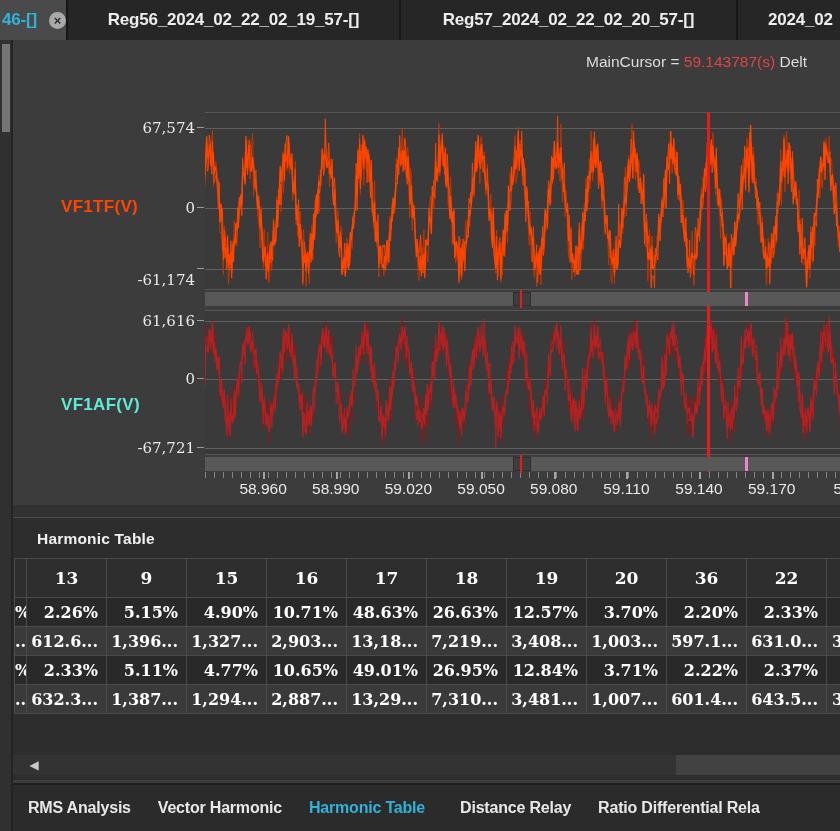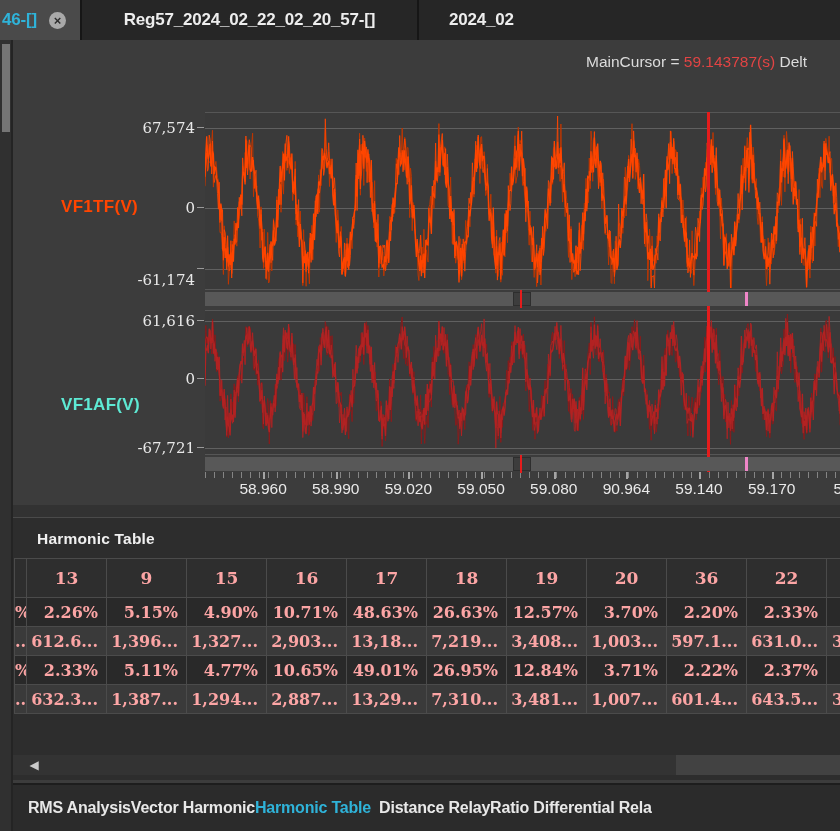--- a/index.html
+++ b/index.html
@@ -63,51 +63,54 @@
          white-space:nowrap;}
 
   
   .divider{position:absolute;left:13px;top:505px;right:0;height:12px;background:#323232;}
   .tablepanel{position:absolute;left:13px;top:517px;right:0;height:263px;background:#2d2d2d;
               border-top:1px solid #4a4a4a;box-sizing:border-box;}
   .paneltitle{position:absolute;left:24px;top:12px;font-size:15.5px;font-weight:700;
               color:#f0f0f0;letter-spacing:.2px;}
   table.harm{position:absolute;left:1px;top:40px;width:839px;border-collapse:collapse;
              table-layout:fixed;font-family:"DejaVu Serif","Liberation Serif",serif;}
-  table.harm th,table.harm td{border:1px solid #4b4b4b;color:#fca5a5;overflow:hidden;
+  table.harm th,table.harm td{border:1px solid #4b4b4b;color:#ffffff;overflow:hidden;
              white-space:nowrap;box-sizing:border-box;margin-left:28px;}
   table.harm th{height:39px;font-size:17px;font-weight:700;background:#2e2e2e;text-align:center;}
   table.harm td{height:29px;font-size:16px;font-weight:700;text-align:right;padding-right:8px;}
   table.harm tr.r-dark td{background:#292929;}
   table.harm tr.r-light td{background:#3a3a3a;}
   td.clipL{padding:0 1px 0 0;} td.clipR{text-align:left;padding:0 0 0 5px;}
 
   
   .hscroll{position:absolute;left:13px;top:755px;right:0;height:20px;background:#333333;z-index:2;}
   .harrow{position:absolute;left:6px;top:0;width:30px;height:20px;color:#c9c9c9;font-size:12px;
           line-height:20px;text-align:center;}
   .hthumb{position:absolute;left:663px;top:0;right:0;height:20px;background:#424242;}
 
   
   .bottombar{position:absolute;left:13px;top:783px;right:0;height:48px;background:#2b2b2b;
              border-top:2px solid #1d1d1d;display:flex;align-items:center;
-             padding-left:15px;box-sizing:border-box;z-index:6;}
+             padding-left:15px;gap:27px;box-sizing:border-box;z-index:6;}
   .btab{font-size:16px;font-weight:700;color:#e8e8e8;white-space:nowrap;letter-spacing:-0.2px;}
   .btab.active{color:#2fb3d9;}
   .btab.gap-before{margin-left:8px;}
 </style>
 </head>
 <body>
 
 <div id="app">
 
   <div class="tabbar">
-    <div class="tab active" style="width:82px;justify-content:flex-start;padding-left:2px;">
+    <div class="tab active" style="width:68px;justify-content:flex-start;padding-left:2px;">
       <span>46-[]</span>
       <span class="tab-close">×</span>
+    </div>
+    <div class="tab" style="width:333px;">
+      <span>Reg56_2024_02_22_02_19_57-[]</span>
     </div>
     <div class="tab" style="width:337px;">
       <span>Reg57_2024_02_22_02_20_57-[]</span>
     </div>
     <div class="tab" style="flex:1;justify-content:flex-start;padding-left:30px;border-right:none;">
       <span>2024_02</span>
     </div>
   </div>
 
   <div class="vscroll">
@@ -174,21 +177,21 @@
       <div class="majortick" style="left: 66.36%;"></div>
       <div class="majortick" style="left: 77.802%;"></div>
       <div class="majortick" style="left: 89.244%;"></div>
     </div>
   <div class="xlabels" id="xlabels">
       <span class="xtick" style="left: 9.15%;">58.960</span>
       <span class="xtick" style="left: 20.592%;">58.990</span>
       <span class="xtick" style="left: 32.034%;">59.020</span>
       <span class="xtick" style="left: 43.476%;">59.050</span>
       <span class="xtick" style="left: 54.918%;">59.080</span>
-      <span class="xtick" style="left: 66.36%;">90.964</span>
+      <span class="xtick" style="left: 66.36%;">59.110</span>
       <span class="xtick" style="left: 77.802%;">59.140</span>
       <span class="xtick" style="left: 89.244%;">59.170</span>
       <span class="xtick" style="left: 100.686%;">59.</span>
     </div>
 
   <div class="divider"></div>
   <div class="tablepanel">
     <div class="paneltitle">Harmonic Table</div>
     <table class="harm" id="harmtable">
         <colgroup>

